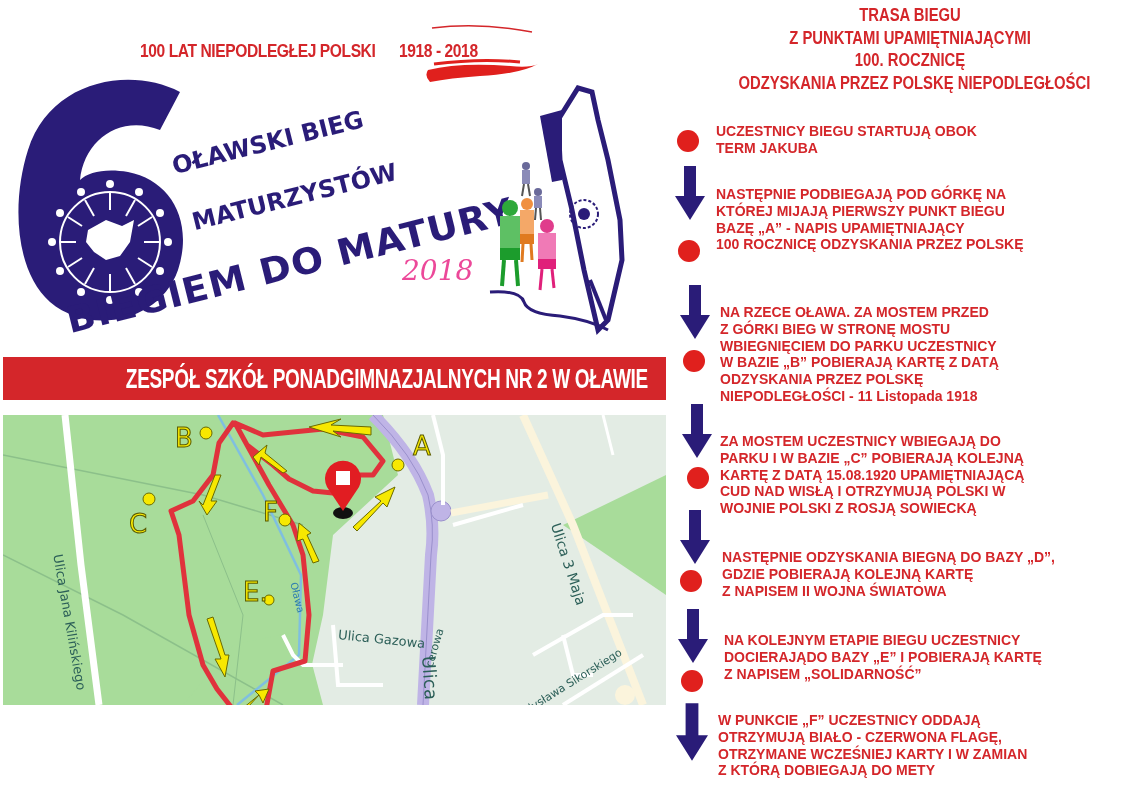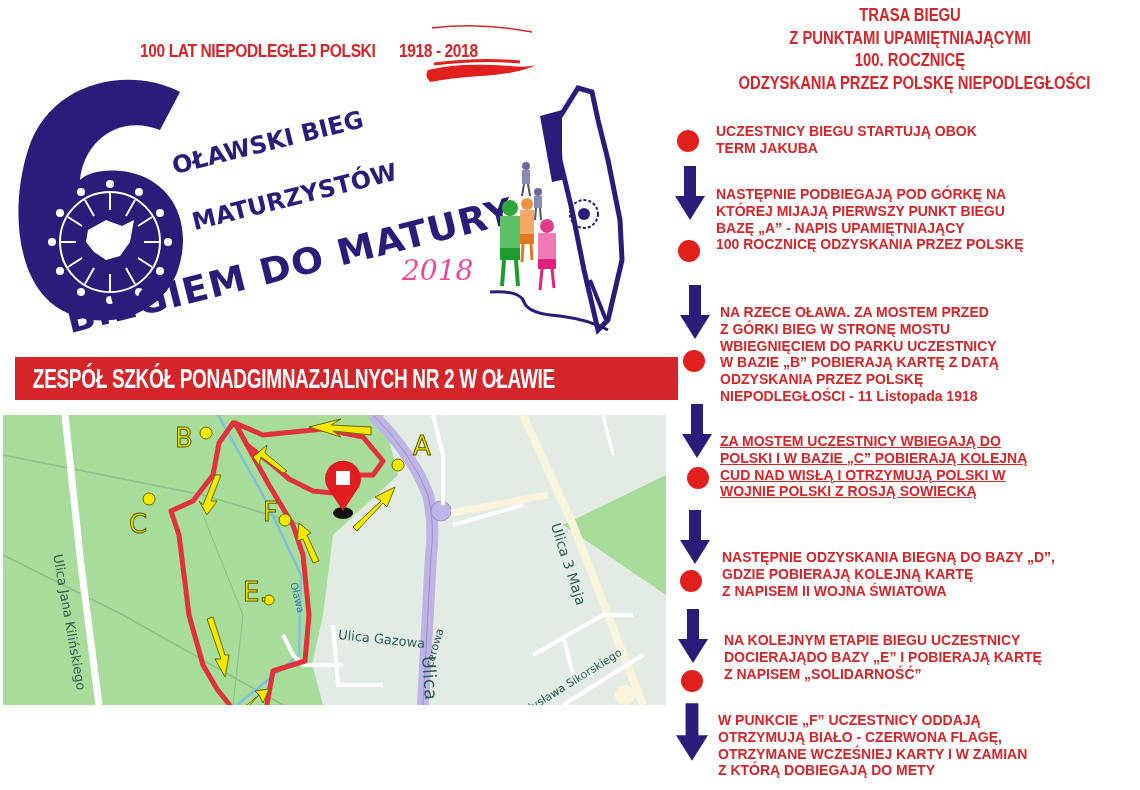--- a/index.html
+++ b/index.html
@@ -29,22 +29,22 @@
     position: absolute; left: 402px; top: 254px;
     font-family: "DejaVu Serif", serif; font-style: italic;
     font-size: 28px; color: #ec4899;
   }
   .runners { position: absolute; left: 480px; top: 80px; }
 
   
   .banner {
     position: absolute; left: 3px; top: 357px; width: 663px; height: 43px;
     background: #d4262a; color: #ffffff; font-weight: bold;
-    display: flex; align-items: center; justify-content: flex-end;
-    font-size: 28px; letter-spacing: -0.5px; margin-left: 12px;
+    display: flex; align-items: center; justify-content: flex-start;
+    font-size: 28px; letter-spacing: -0.5px;
   }
   .banner span { display: inline-block; transform: scaleX(0.68); white-space: nowrap; }
 
   
   .map { position: absolute; left: 3px; top: 415px; width: 663px; height: 290px; overflow: hidden; background: #e3ece4; }
   .map svg { position: absolute; left: 0; top: 0; }
   .street {
     position: absolute; color: #2c5f58; font-size: 13px; white-space: nowrap;
     font-family: "DejaVu Sans", sans-serif; transform-origin: left top;
   }
@@ -282,23 +282,24 @@
   <div>W BAZIE „B” POBIERAJĄ KARTĘ Z DATĄ</div>
   <div>ODZYSKANIA PRZEZ POLSKĘ</div>
   <div>NIEPODLEGŁOŚCI  - 11 Listopada 1918</div>
 </div>
 
 <svg class="arrow" style="left:682px;top:404px;" viewBox="0 0 30 54">
   <polygon points="9,0 21,0 21,30 30,30 15,54 0,30 9,30" fill="#2a1c78"></polygon>
 </svg>
 
 <div class="dot" style="left:687px;top:467px;"></div>
-<div class="step-text" style="top:433px;left:720px;text-decoration:underline;">
+<div class="step-text" style="top:433px;left:720px;">
   <div>ZA MOSTEM UCZESTNICY WBIEGAJĄ DO</div>
-  <div>POLSKI I W BAZIE „C” POBIERAJĄ KOLEJNĄ</div>
+  <div>PARKU I W BAZIE „C” POBIERAJĄ KOLEJNĄ</div>
+  <div>KARTĘ Z DATĄ 15.08.1920 UPAMIĘTNIAJĄCĄ</div>
   <div>CUD NAD WISŁĄ I OTRZYMUJĄ POLSKI W</div>
   <div>WOJNIE POLSKI Z ROSJĄ SOWIECKĄ</div>
 </div>
 
 <svg class="arrow" style="left:680px;top:510px;" viewBox="0 0 30 54">
   <polygon points="9,0 21,0 21,30 30,30 15,54 0,30 9,30" fill="#2a1c78"></polygon>
 </svg>
 
 <div class="dot" style="left:680px;top:570px;"></div>
 <div class="step-text" style="top:549px;left:722px;">

